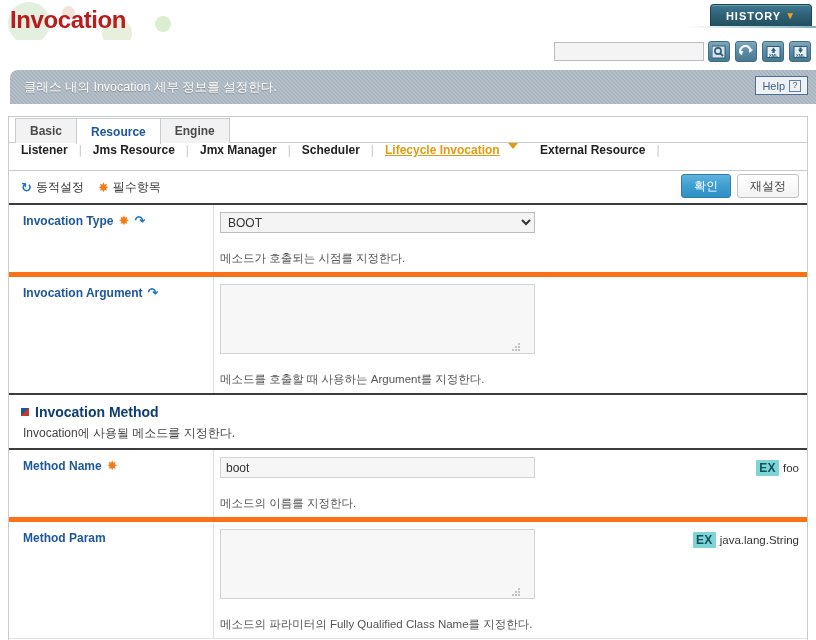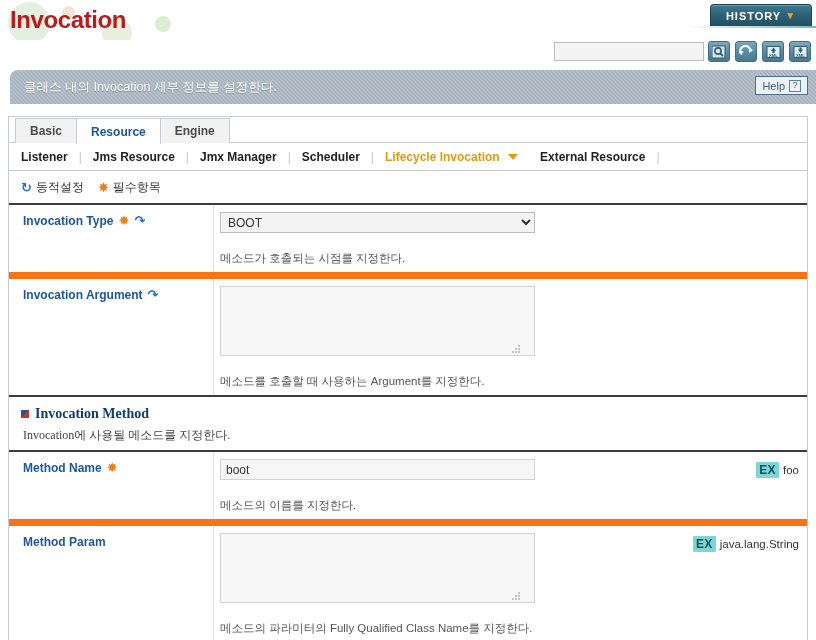--- a/index.html
+++ b/index.html
@@ -172,34 +172,33 @@
     color: #1e5799;
     z-index: 3;
     margin-bottom: -1px;
     height: 26px;
   }
 
   
   .subtabs {
     height: 28px;
     display: flex;
-    align-items: center;
     padding-left: 10px;
     border-bottom: 1px solid #c8ccd0;
     background: #ffffff;
     font-size: 12px;
     font-weight: bold;
   }
   .subtab {
     color: #222222;
     cursor: pointer;
     padding: 0 2px;
     white-space: nowrap;
   }
-  .subtab.active { color: #e39b11; }
+  .subtab.active { color: #e39b11; text-decoration: underline; }
   .sep { color: #c9c9c9; margin: 0 9px; font-weight: normal; }
   .caret-down {
     display:inline-block;
     width:0;height:0;
     border-left:5px solid transparent;
     border-right:5px solid transparent;
     border-top:6px solid #e39b11;
     margin-left:6px;
     vertical-align: 1px;
   }
@@ -238,21 +237,21 @@
   .btn-default {
     background: linear-gradient(to bottom, #ffffff 0%, #f3f3f3 100%);
     border: 1px solid #bfbfbf;
     color: #444444;
   }
 
   
   .form-row {
     position: relative;
     display: flex;
-    border-top: 7px solid #f97316;
+    border-top: 5px solid #f97316;
     background: #ffffff;
     min-height: 34px;
   }
   .form-row.thick { border-top: 2px solid #3c3c3c; }
   .label-cell {
     width: 205px;
     flex: 0 0 205px;
     padding: 9px 0 8px 14px;
     border-right: 1px solid #dfe3e6;
     font-size: 12px;
@@ -327,21 +326,20 @@
     padding: 1px 3px;
     border-radius: 1px;
     line-height: 1.2;
   }
 
   
   .section-head {
     border-top: 2px solid #3c3c3c;
     padding: 9px 0 6px 12px;
     background: #ffffff;
-    font-family: Liberation Serif, serif;
   }
   .section-title {
     font-size: 14px;
     font-weight: bold;
     color: #0d3d73;
     display: flex; align-items: center; gap: 6px;
   }
   .sq {
     width: 8px; height: 8px;
     background: linear-gradient(135deg, #1e5799 50%, #c0392b 50%);
@@ -456,20 +454,24 @@
     <div class="legend-row">
       <div class="legend-item">
         <span class="icon-dyn">↻</span>
         <span>동적설정</span>
       </div>
       <div class="legend-item">
         <span class="icon-req">✸</span>
         <span>필수항목</span>
       </div>
 
+      <div class="btn-row-right">
+        <div class="btn btn-primary">확인</div>
+        <div class="btn btn-default">재설정</div>
+      </div>
     </div>
 
     <div class="form-row thick">
       <div class="label-cell">
         <span>Invocation Type</span>
         <span class="icon-req">✸</span>
         <span class="icon-dyn">↷</span>
       </div>
       <div class="field-cell">
         <select class="input-select">

